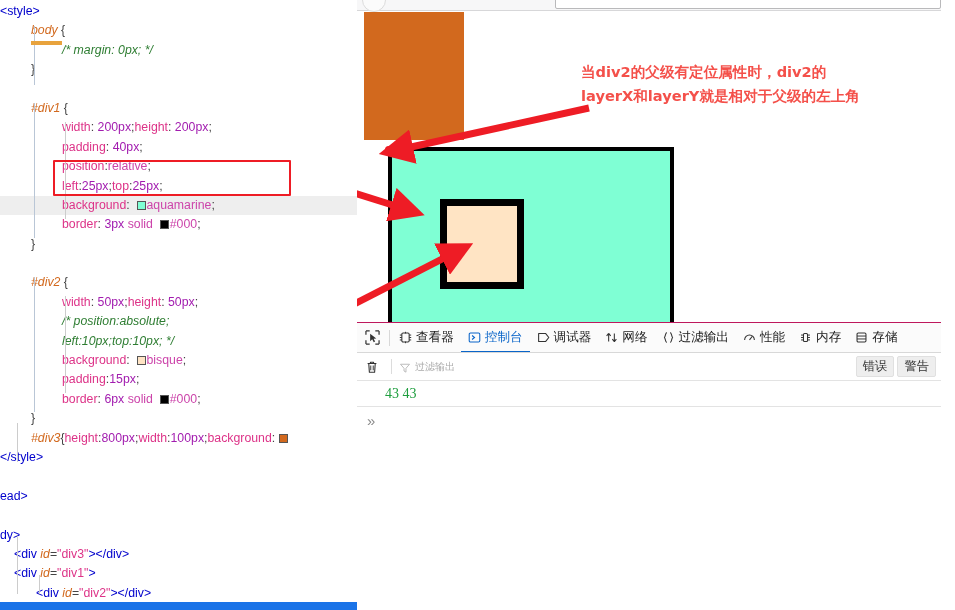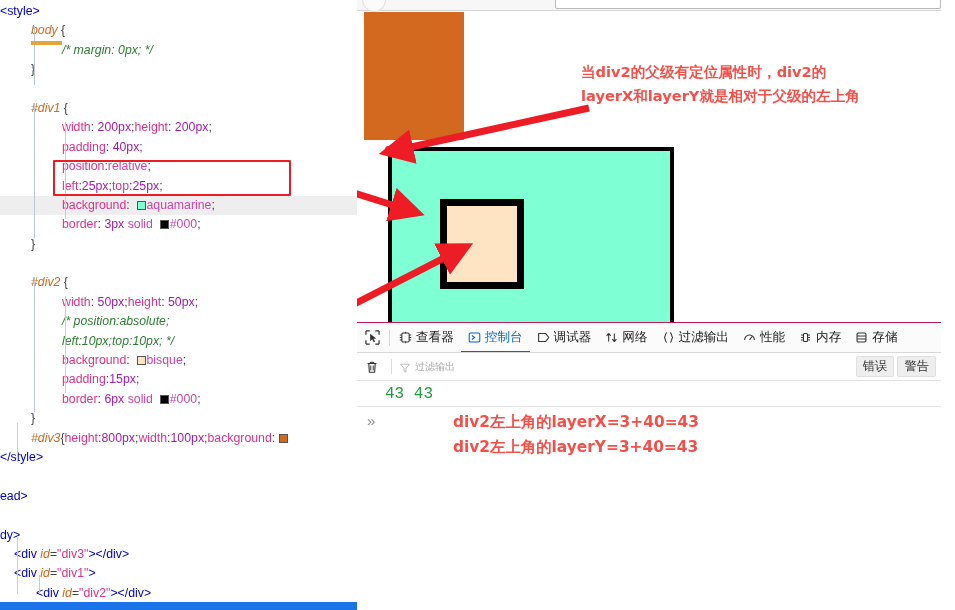--- a/index.html
+++ b/index.html
@@ -213,22 +213,22 @@
     background: #eeeeee; border: 1px solid #e0e0e0; border-radius: 2px;
     font-size: 12.3px; color: #333; padding: 1px 6px;
   }
 
   #dt-output {
     position: absolute; left: 0; top: 58px; width: 584px; height: 26px;
     border-bottom: 1px solid #e3e3e3;
     display: flex; align-items: center;
   }
   #dt-output .logline {
-    color: #1e9e3e; font-family: Liberation Mono, monospace;
-    font-size: 16px; padding-left: 28px;
+    color: #1e9e3e; font-family: Liberation Serif, serif;
+    font-size: 14px; padding-left: 28px;
   }
 
   #dt-prompt {
     position: absolute; left: 0; top: 84px; width: 584px; height: 26px;
     display: flex; align-items: center;
   }
   #dt-prompt .chev { color: #8b8b8b; font-size: 15px; padding-left: 10px; }
 
   #anno-bottom {
     position: absolute; left: 96px; top: 87px;
@@ -412,17 +412,15 @@
       </div>
 
       <div id="dt-output">
         <span class="logline">43 43</span>
       </div>
 
       <div id="dt-prompt">
         <span class="chev">»</span>
       </div>
 
-      <div id="anno-bottom"><span>div2左上角的layerX=3+40=43</span>
-<span>div2左上角的layerY=3+40=43</span></div>
     </div>
   </div>
 </div>
 
 </body></html>

